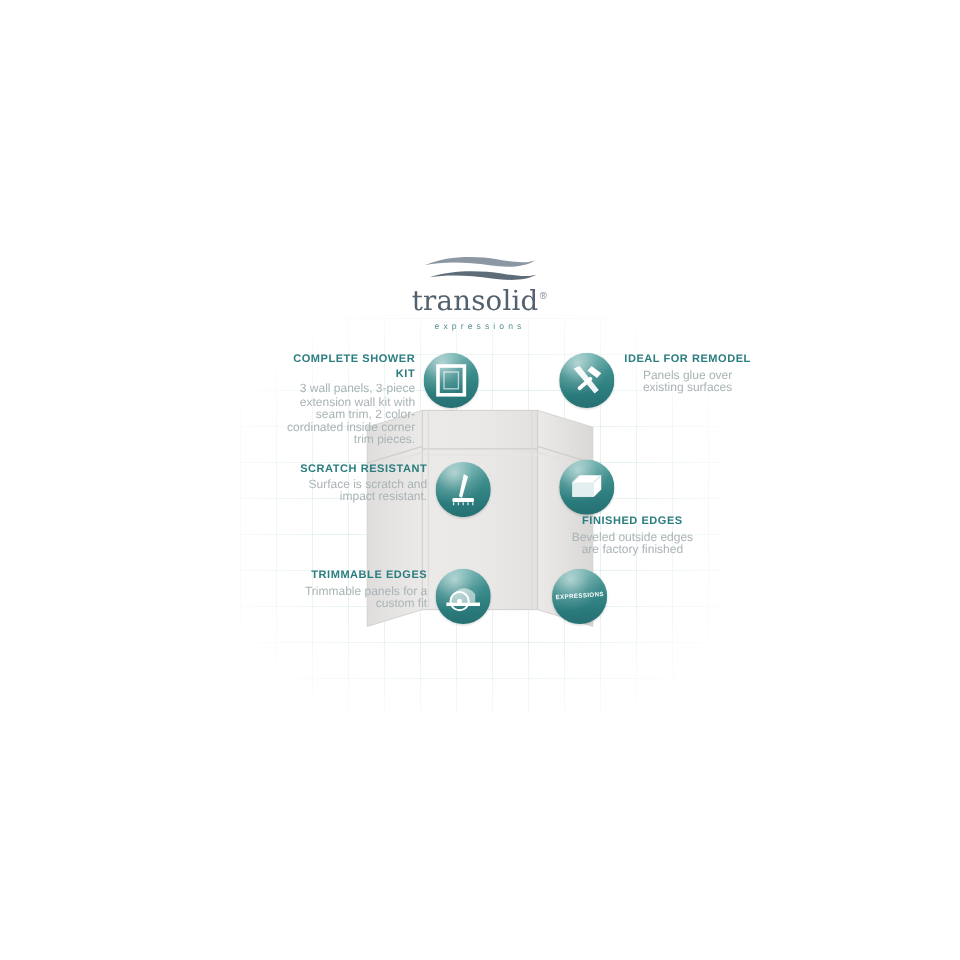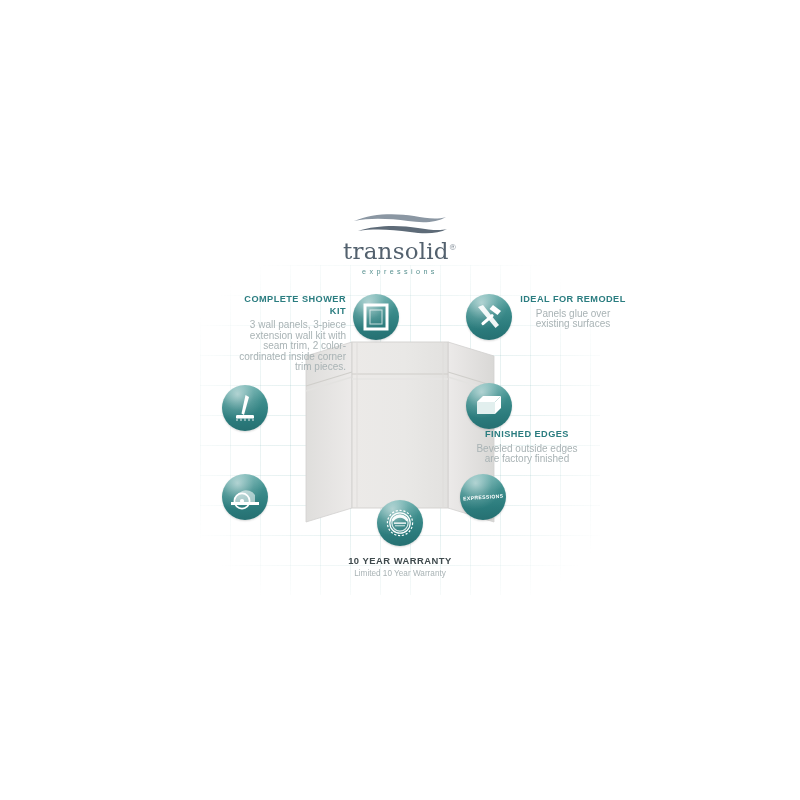--- a/index.html
+++ b/index.html
@@ -138,30 +138,38 @@
     </div>
     <div class="bubble">
       <svg width="26" height="28" viewBox="0 0 26 28">
         <rect x="2" y="2" width="22" height="24" fill="none" stroke="#ffffff" stroke-width="3"></rect>
         <rect x="7" y="7" width="12" height="14" fill="none" stroke="#ffffff" stroke-width="1.1" opacity=".65"></rect>
       </svg>
     </div>
   </div>
 
   <div class="feat left" style="left:222px;top:385px;">
+    <div class="txt">
+      <p class="f-title">SCRATCH RESISTANT</p>
+      <p class="f-body">Surface is scratch and impact resistant.</p>
+    </div>
     <div class="bubble">
       <svg width="26" height="30" viewBox="0 0 26 30">
         <path d="M13.5 2 L17 4 L12 22 L9.5 20.5 Z" fill="#ffffff"></path>
         <rect x="4" y="22" width="18" height="3.4" rx="1.2" fill="#ffffff"></rect>
         <path d="M5 25.6 L5 28 M9 25.6 L9 28 M13 25.6 L13 28 M17 25.6 L17 28 M21 25.6 L21 28" stroke="#ffffff" stroke-width="1.1" opacity=".8"></path>
       </svg>
     </div>
   </div>
 
   <div class="feat left" style="left:222px;top:474px;">
+    <div class="txt">
+      <p class="f-title">TRIMMABLE EDGES</p>
+      <p class="f-body">Trimmable panels for a custom fit</p>
+    </div>
     <div class="bubble">
       <svg width="32" height="26" viewBox="0 0 32 26">
         <path d="M2 18 L30 18 L30 21 L2 21 Z" fill="#ffffff"></path>
         <path d="M6 18 A11 11 0 0 1 26 11 L26 18 Z" fill="#ffffff" opacity=".55"></path>
         <circle cx="13" cy="17" r="7.6" fill="none" stroke="#ffffff" stroke-width="1.7"></circle>
         <circle cx="13" cy="17" r="2.1" fill="#ffffff"></circle>
       </svg>
     </div>
   </div>
 
@@ -192,30 +200,14 @@
       <p class="f-body">Beveled outside edges are factory finished</p>
     </div>
   </div>
 
   <div class="feat right" style="left:460px;top:474px;">
     <div class="bubble">
       <span class="exp-word">EXPRESSIONS</span>
     </div>
   </div>
 
-  <div class="warranty">
-    <div class="bubble">
-      <svg width="34" height="34" viewBox="0 0 34 34">
-        <g fill="none" stroke="#ffffff" stroke-width="1.2">
-          <circle cx="17" cy="17" r="12.6" stroke-dasharray="2.2 1.7"></circle>
-          <circle cx="17" cy="17" r="10.2"></circle>
-          <circle cx="17" cy="17" r="8.1" opacity=".8"></circle>
-        </g>
-        <path d="M9.6 14.6 A8.6 8.6 0 0 1 24.4 14.6" fill="none" stroke="#ffffff" stroke-width="2.6" opacity=".95"></path>
-        <rect x="11" y="16.4" width="12" height="1.5" fill="#ffffff" opacity=".9"></rect>
-        <rect x="12" y="19.2" width="10" height="1.1" fill="#ffffff" opacity=".7"></rect>
-      </svg>
-    </div>
-    <p class="w-title">10 YEAR WARRANTY</p>
-    <p class="w-sub">Limited 10 Year Warranty</p>
-  </div>
 
 </div>
 
 </body></html>

